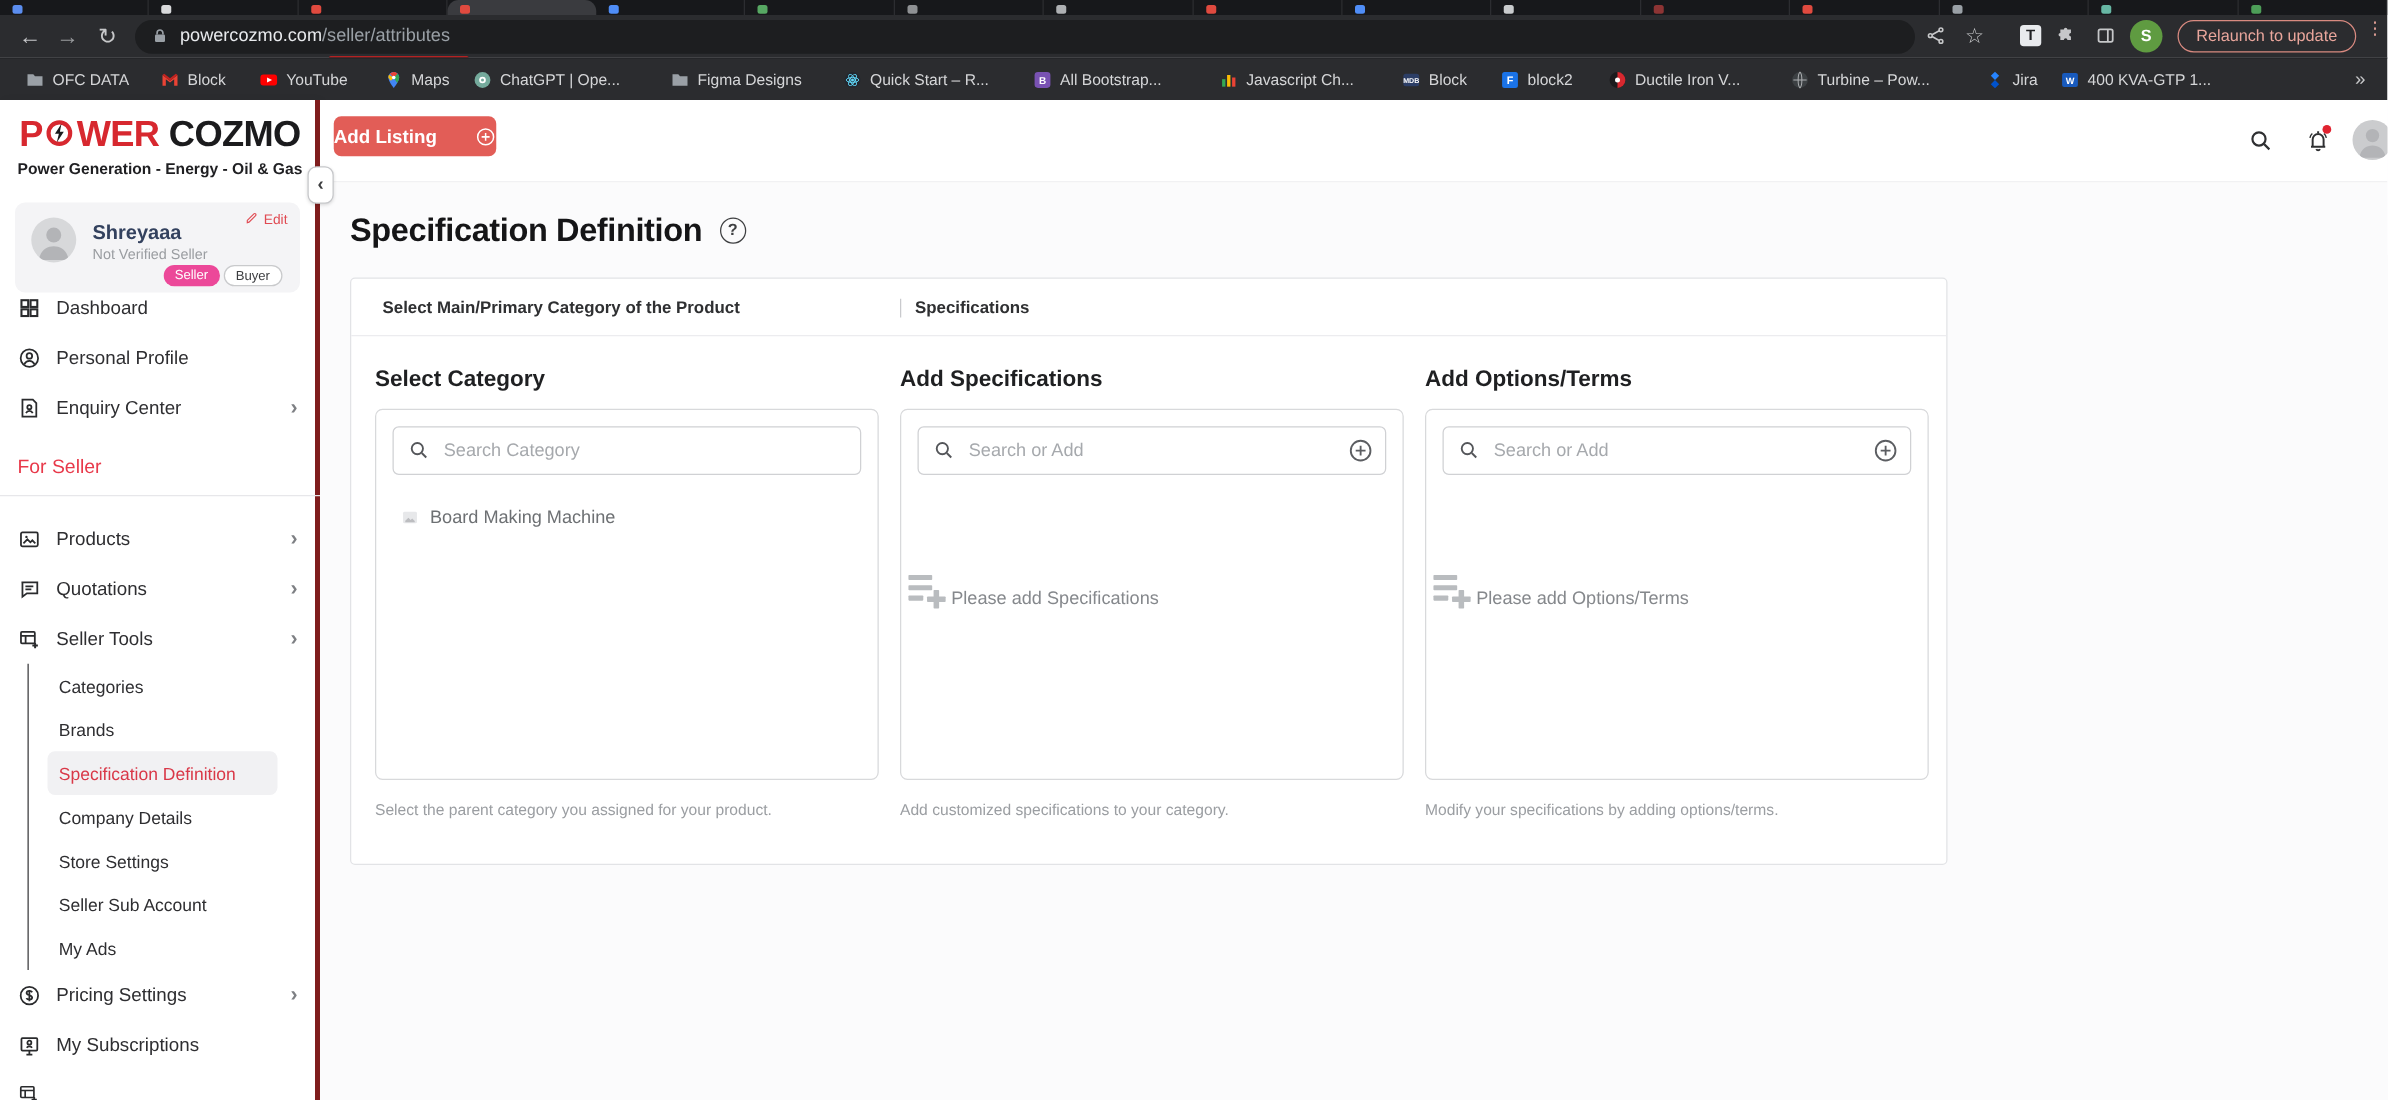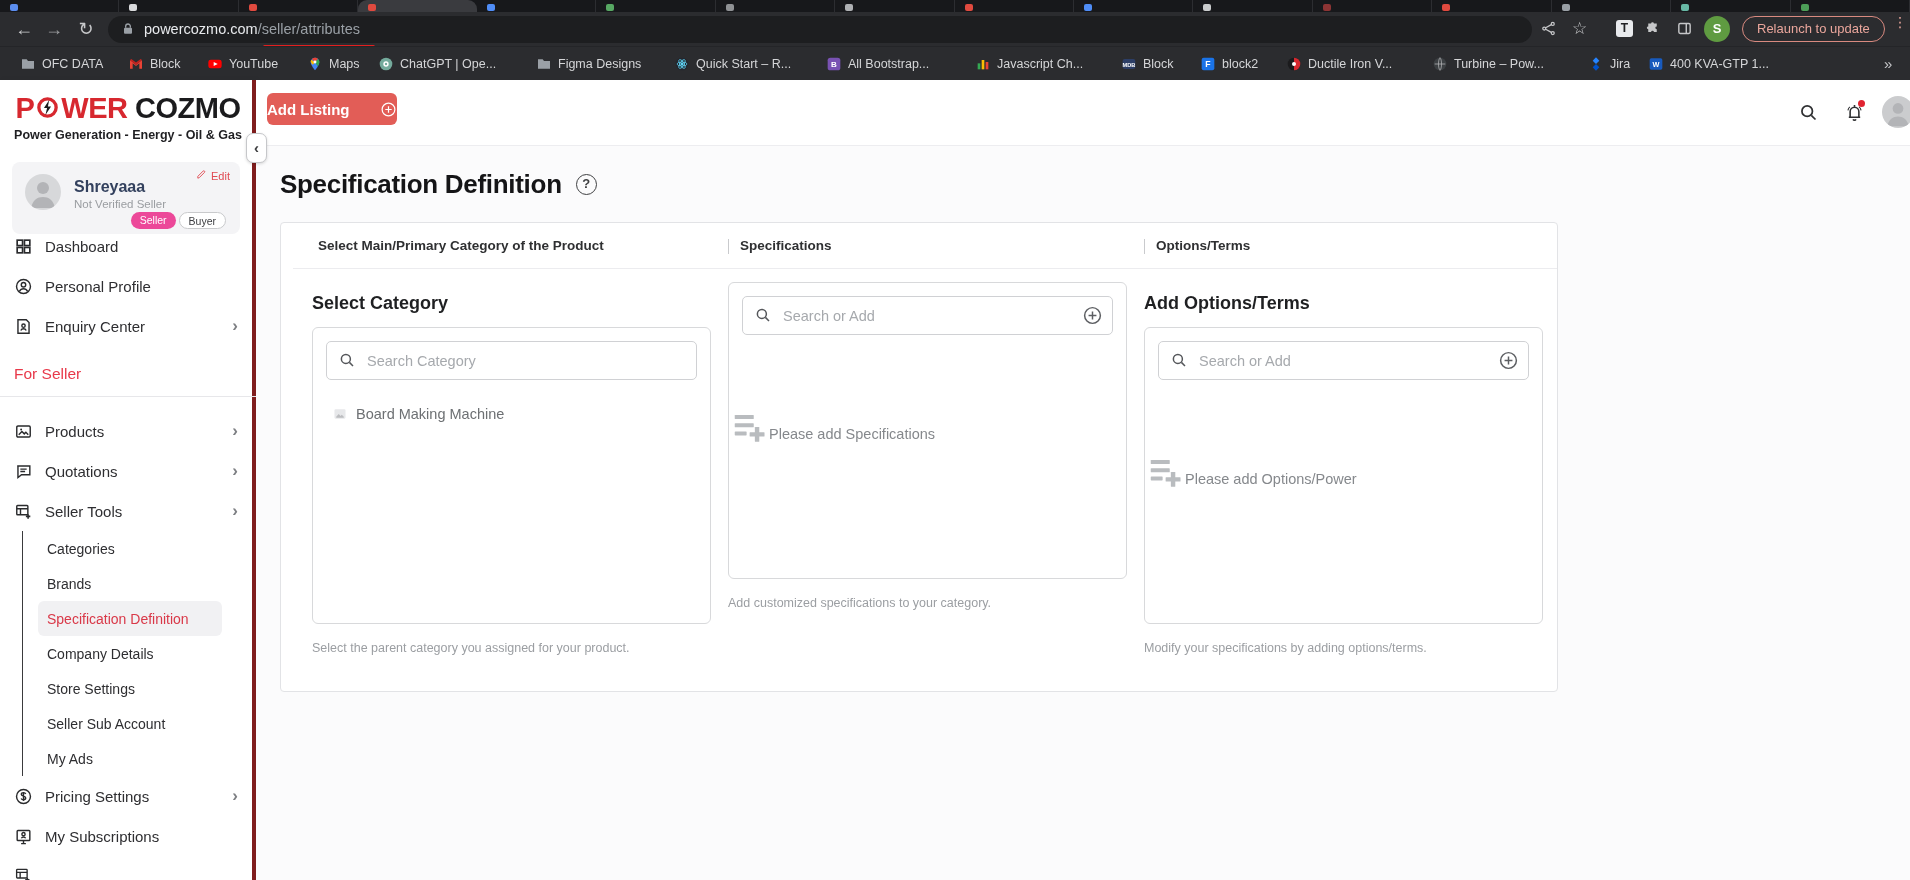--- a/index.html
+++ b/index.html
@@ -81,21 +81,21 @@
   .hicon svg { width:21px; height:21px; }
   .hbell-dot { position:absolute; left:14px; top:-2px; width:7px; height:7px; background:#e02330; border-radius:50%; }
   .havatar { position:absolute; left:1626px; top:16px; width:32px; height:32px; border-radius:50%; background:#cbccce; overflow:hidden; }
   .havatar svg { width:32px; height:32px; }
 
   .content { position:absolute; left:0; top:66px; width:1654px; height:734px; background:#fbfbfc; }
   .ptitle-row { position:absolute; left:24px; top:23px; display:flex; align-items:center; gap:14px; }
   .ptitle { font-size:26px; font-weight:800; color:#151517; letter-spacing:-0.3px; }
   .help { width:21px; height:21px; border:1.7px solid #3f4042; border-radius:50%; color:#3f4042; font-size:13px; font-weight:bold; text-align:center; line-height:18px; }
 
-  .card { position:absolute; left:24px; top:76px; width:1278px; height:470px; background:#fff; border:1px solid #e2e3e6; border-radius:4px;padding-left:12px; }
+  .card { position:absolute; left:24px; top:76px; width:1278px; height:470px; background:#fff; border:1px solid #e2e3e6; border-radius:4px; }
   .card-head { height:46px; border-bottom:1px solid #ececef; display:grid; grid-template-columns:1fr 1fr 1fr; gap:17px; padding:0 14px 0 19px; align-items:center; }
   .chcell { position:relative; font-size:13.5px; font-weight:600; color:#2f3032; padding-left:12px; }
   .chcell:first-child { padding-left:6px; }
   .chcell.sep::before { content:""; position:absolute; left:0; top:1px; width:1px; height:15px; background:#c9cacd; }
   .card-body { display:grid; grid-template-columns:1fr 1fr 1fr; gap:17px; padding:0 14px 0 19px; }
   .coltitle { margin-top:24px; font-size:18px; font-weight:700; color:#1f2022; }
   .panel { position:relative; margin-top:13px; height:297px; border:1px solid #d8d9db; border-radius:6px; background:#fff; }
   .searchwrap { position:relative; margin:13px; height:39px; }
   .searchwrap input { width:100%; height:39px; border:1px solid #d0d1d4; border-radius:5px; padding:0 40px 0 40px; font-size:14.5px; color:#3a3b3d; font-family:"Liberation Sans",sans-serif; background:#fff; }
   .searchwrap input::placeholder { color:#a6a9ad; }
@@ -500,21 +500,20 @@
       <div class="content">
         <div class="ptitle-row">
           <h1 class="ptitle">Specification Definition</h1>
           <div class="help">?</div>
         </div>
 
         <div class="card">
           <div class="card-head">
             <div class="chcell">Select Main/Primary Category of the Product</div>
             <div class="chcell sep">Specifications</div>
-            <div class="chcell sep">Options/Terms</div>
           </div>
 
           <div class="card-body">
 
             <div>
               <div class="coltitle">Select Category</div>
               <div class="panel">
                 <div class="searchwrap">
                   <span class="s-ic"><svg viewBox="0 0 24 24" fill="none" stroke="currentColor" stroke-width="2">
                         <circle cx="10.5" cy="10.5" r="6"></circle>
@@ -527,20 +526,21 @@
                         <rect x="2.5" y="4" width="19" height="16" rx="2" fill="#e7e8ea"></rect>
                         <path d="M5.5 16.5l4.3-4.3 3.1 3.1 2.1-2.1 3.5 3.5v1.8h-13z" fill="#bcbdc0"></path>
                       </svg></span>
                   <span>Board Making Machine</span>
                 </div>
               </div>
               <div class="caption">Select the parent category you assigned for your product.</div>
             </div>
 
             <div>
+              <div class="coltitle">Add Specifications</div>
               <div class="panel">
                 <div class="searchwrap">
                   <span class="s-ic"><svg viewBox="0 0 24 24" fill="none" stroke="currentColor" stroke-width="2">
                         <circle cx="10.5" cy="10.5" r="6"></circle>
                         <path d="M15.2 15.2L20 20"></path>
                       </svg></span>
                   <input placeholder="Search or Add" style="">
                   <span class="p-ic"><svg viewBox="0 0 24 24" fill="none" stroke="currentColor" stroke-width="1.7">
                         <circle cx="12" cy="12" r="9"></circle>
                         <path d="M12 7.5v9M7.5 12h9"></path>
@@ -575,21 +575,21 @@
                       </svg></span>
                 </div>
                 <div class="empty">
                   <span class="eic"><svg viewBox="0 0 24 24" fill="currentColor">
                         <rect x="3" y="5" width="12" height="2.6" rx="0.4"></rect>
                         <rect x="3" y="10.2" width="12" height="2.6" rx="0.4"></rect>
                         <rect x="3" y="15.4" width="7.5" height="2.6" rx="0.4"></rect>
                         <rect x="15.7" y="12.6" width="2.8" height="9.4" rx="0.4"></rect>
                         <rect x="12.4" y="15.9" width="9.4" height="2.8" rx="0.4"></rect>
                       </svg></span>
-                  <div class="etext">Please add Options/Power</div>
+                  <div class="etext">Please add Options/Terms</div>
                 </div>
               </div>
               <div class="caption">Modify your specifications by adding options/terms.</div>
             </div>
           </div>
         </div>
       </div>
     </div>
   </div>
 </div>

